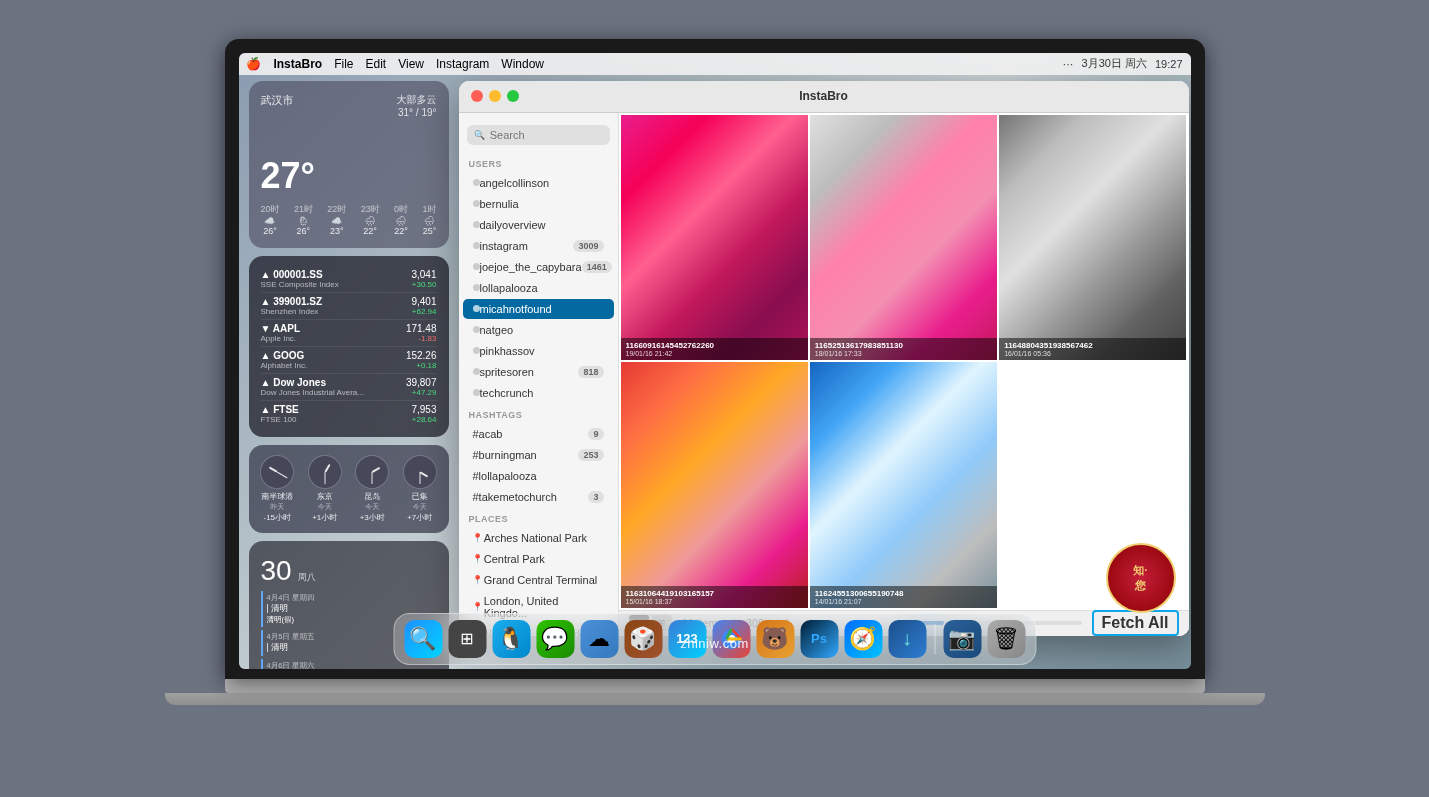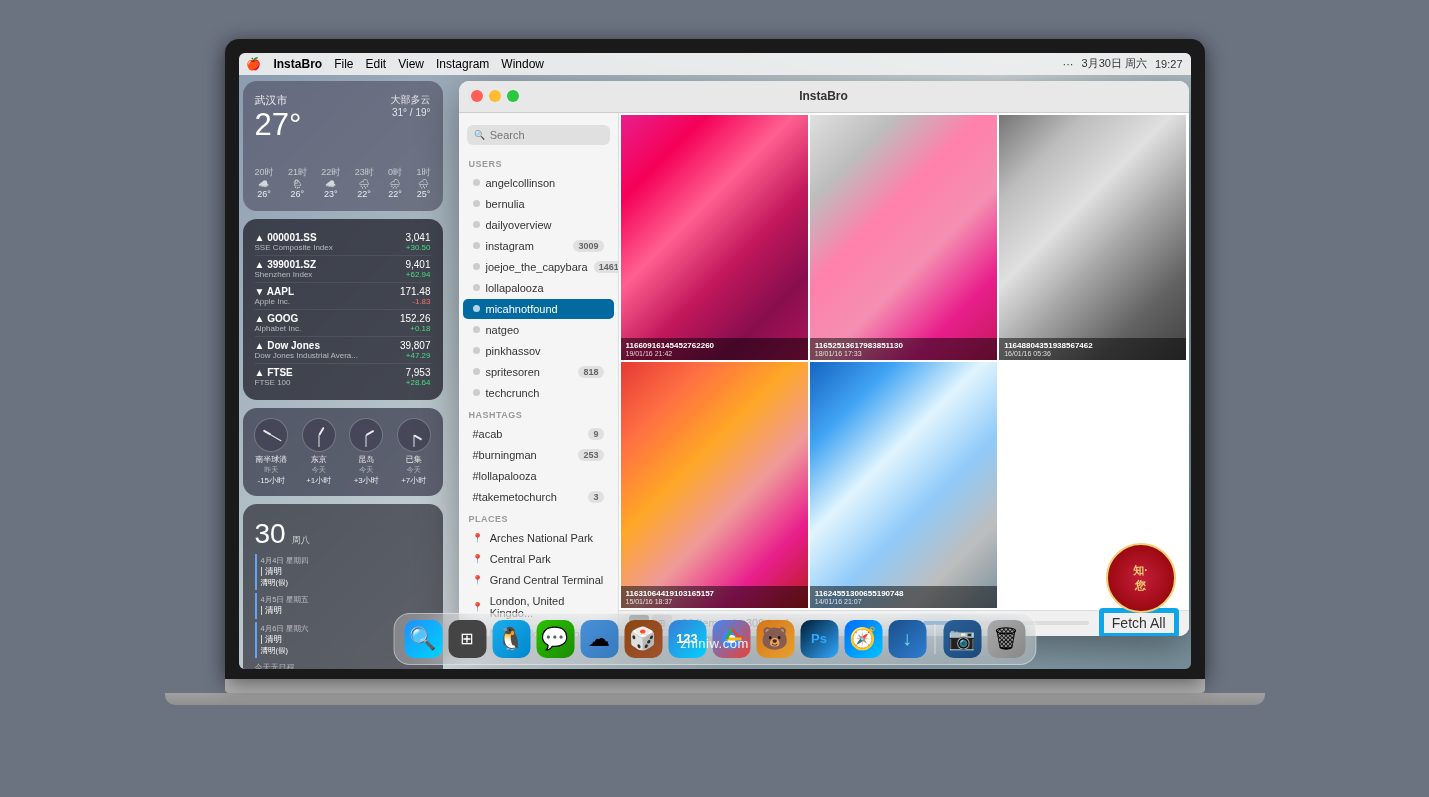--- a/index.html
+++ b/index.html
@@ -110,46 +110,46 @@
       width: 1px;
       height: 30px;
       background: rgba(255,255,255,0.5);
       margin: 0 2px;
     }
 
     
     .widgets-panel {
       position: absolute;
       top: 28px;
-      left: 4px;
+      left: 10px;
       width: 200px;
       z-index: 10;
     }
 
     
     .weather-widget {
       background: rgba(80,80,100,0.65);
       backdrop-filter: blur(10px);
       border-radius: 14px;
       padding: 12px;
       color: white;
       margin-bottom: 8px;
     }
     .weather-city { font-size: 11px; opacity: 0.85; }
-    .weather-temp { font-size: 31px; font-weight: 400; line-height: 1.1; }
+    .weather-temp { font-size: 36px; font-weight: 700; line-height: 1.1; margin-top: 48px; }
     .weather-desc { font-size: 10px; opacity: 0.8; text-align: right; }
     .weather-range { font-size: 10px; opacity: 0.8; text-align: right; }
     .weather-forecast {
       display: flex;
       justify-content: space-between;
       margin-top: 8px;
       font-size: 9px;
       opacity: 0.85;
     }
-    .forecast-item { text-align: center; margin-top: 16px; }
+    .forecast-item { text-align: center; }
     .forecast-item .time { opacity: 0.7; }
 
     
     .stock-widget {
       background: rgba(30,30,40,0.75);
       backdrop-filter: blur(10px);
       border-radius: 14px;
       padding: 10px 12px;
       color: white;
       margin-bottom: 8px;
@@ -316,21 +316,20 @@
       text-transform: uppercase;
     }
 
     .sidebar-item {
       padding: 4px 10px;
       font-size: 11px;
       color: #333;
       cursor: pointer;
       display: flex;
       align-items: center;
-      gap: 6px;
       border-radius: 5px;
       margin: 1px 4px;
     }
     .sidebar-item.active { background: #0369a1; color: white; }
     .sidebar-item .user-dot {
       width: 7px; height: 7px;
       border-radius: 50%;
       background: #ccc;
       flex-shrink: 0;
     }
@@ -423,26 +422,27 @@
       border-radius: 2px;
       overflow: hidden;
     }
     .progress-bar-fill {
       height: 100%;
       background: #0066cc;
       border-radius: 2px;
     }
     .fetch-all-btn {
       background: none;
-      border: 5px solid #0ea5e9;
+      border: 2px solid #0ea5e9;
       border-radius: 4px;
       padding: 2px 8px;
-      font-size: 14px;
+      font-size: 16px;
       cursor: pointer;
       color: #333;
+      font-weight: bold;
     }
 
     
     .dock-icon-finder { background: linear-gradient(135deg, #1e90ff, #00d4ff); }
     .dock-icon-launchpad { background: linear-gradient(135deg, #333, #555); }
     .dock-icon-qq { background: linear-gradient(135deg, #1aadee, #0088cc); }
     .dock-icon-wechat { background: linear-gradient(135deg, #2DC100, #1a8c00); }
     .dock-icon-cloud { background: linear-gradient(135deg, #4a90d9, #357abd); }
     .dock-icon-misc1 { background: linear-gradient(135deg, #8B4513, #a0522d); }
     .dock-icon-123 { background: linear-gradient(135deg, #3a7bd5, #00d2ff); }

